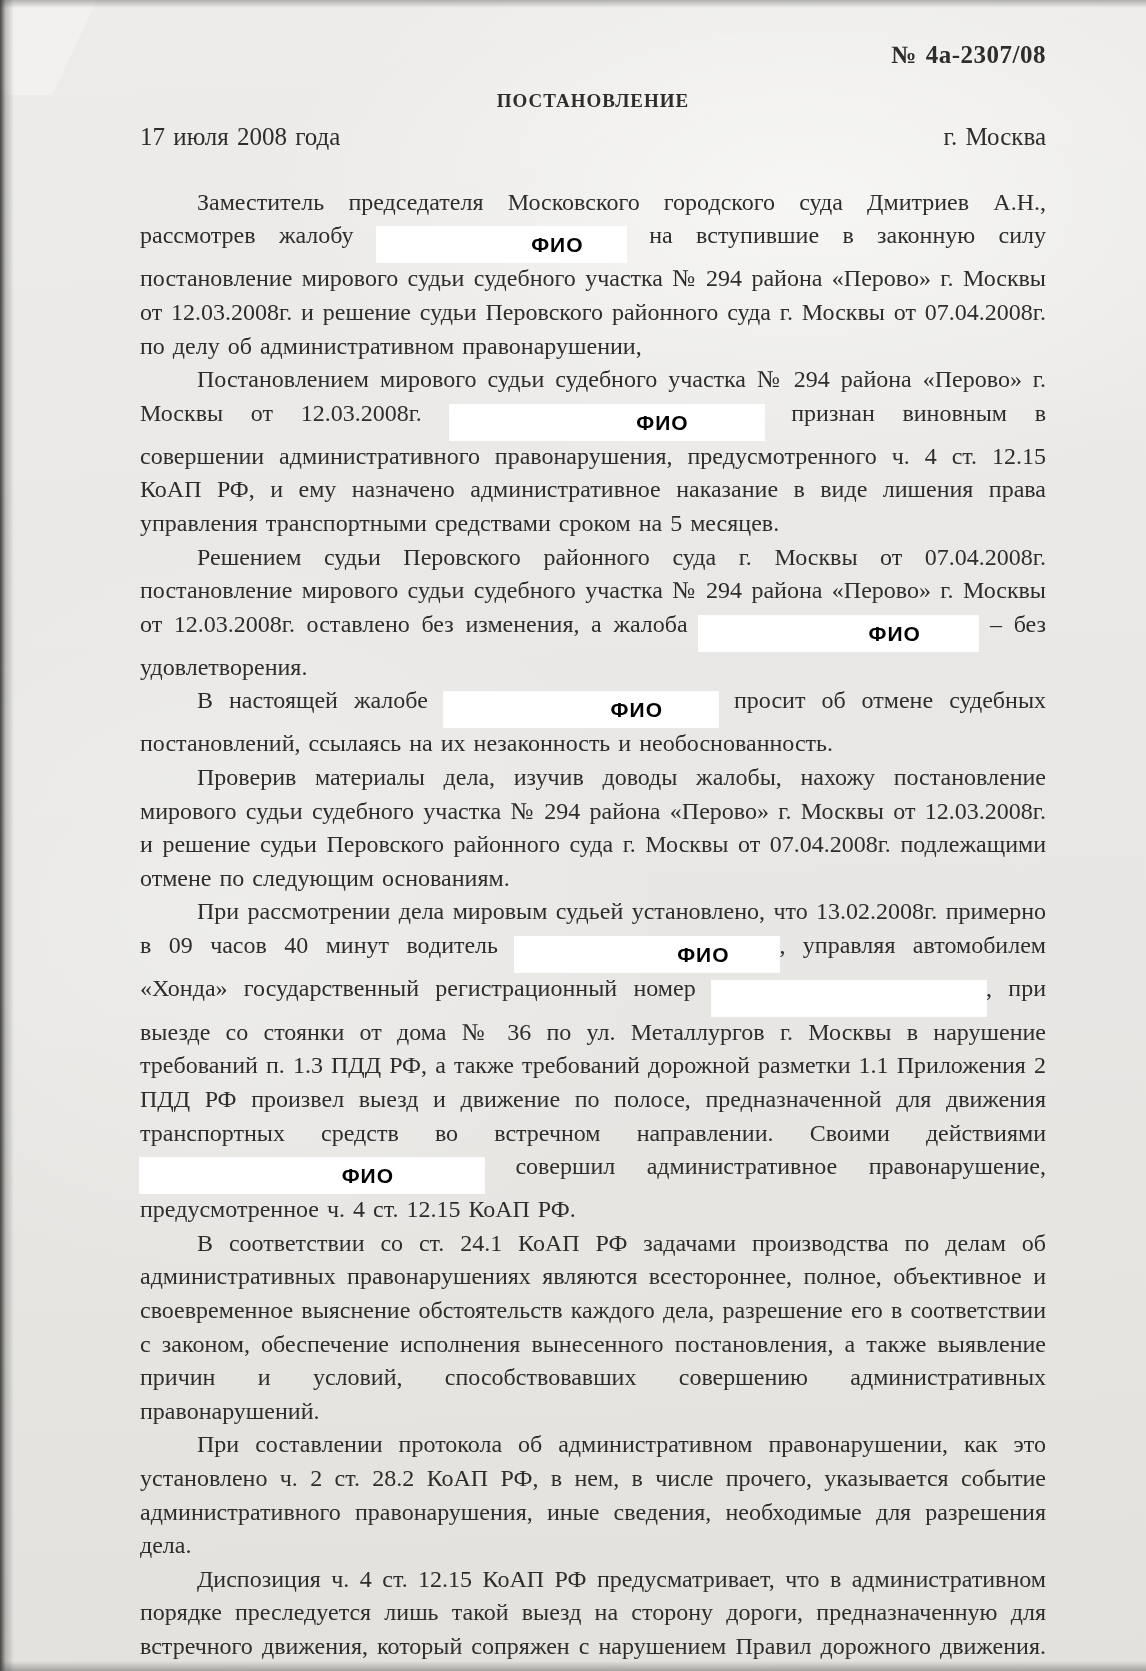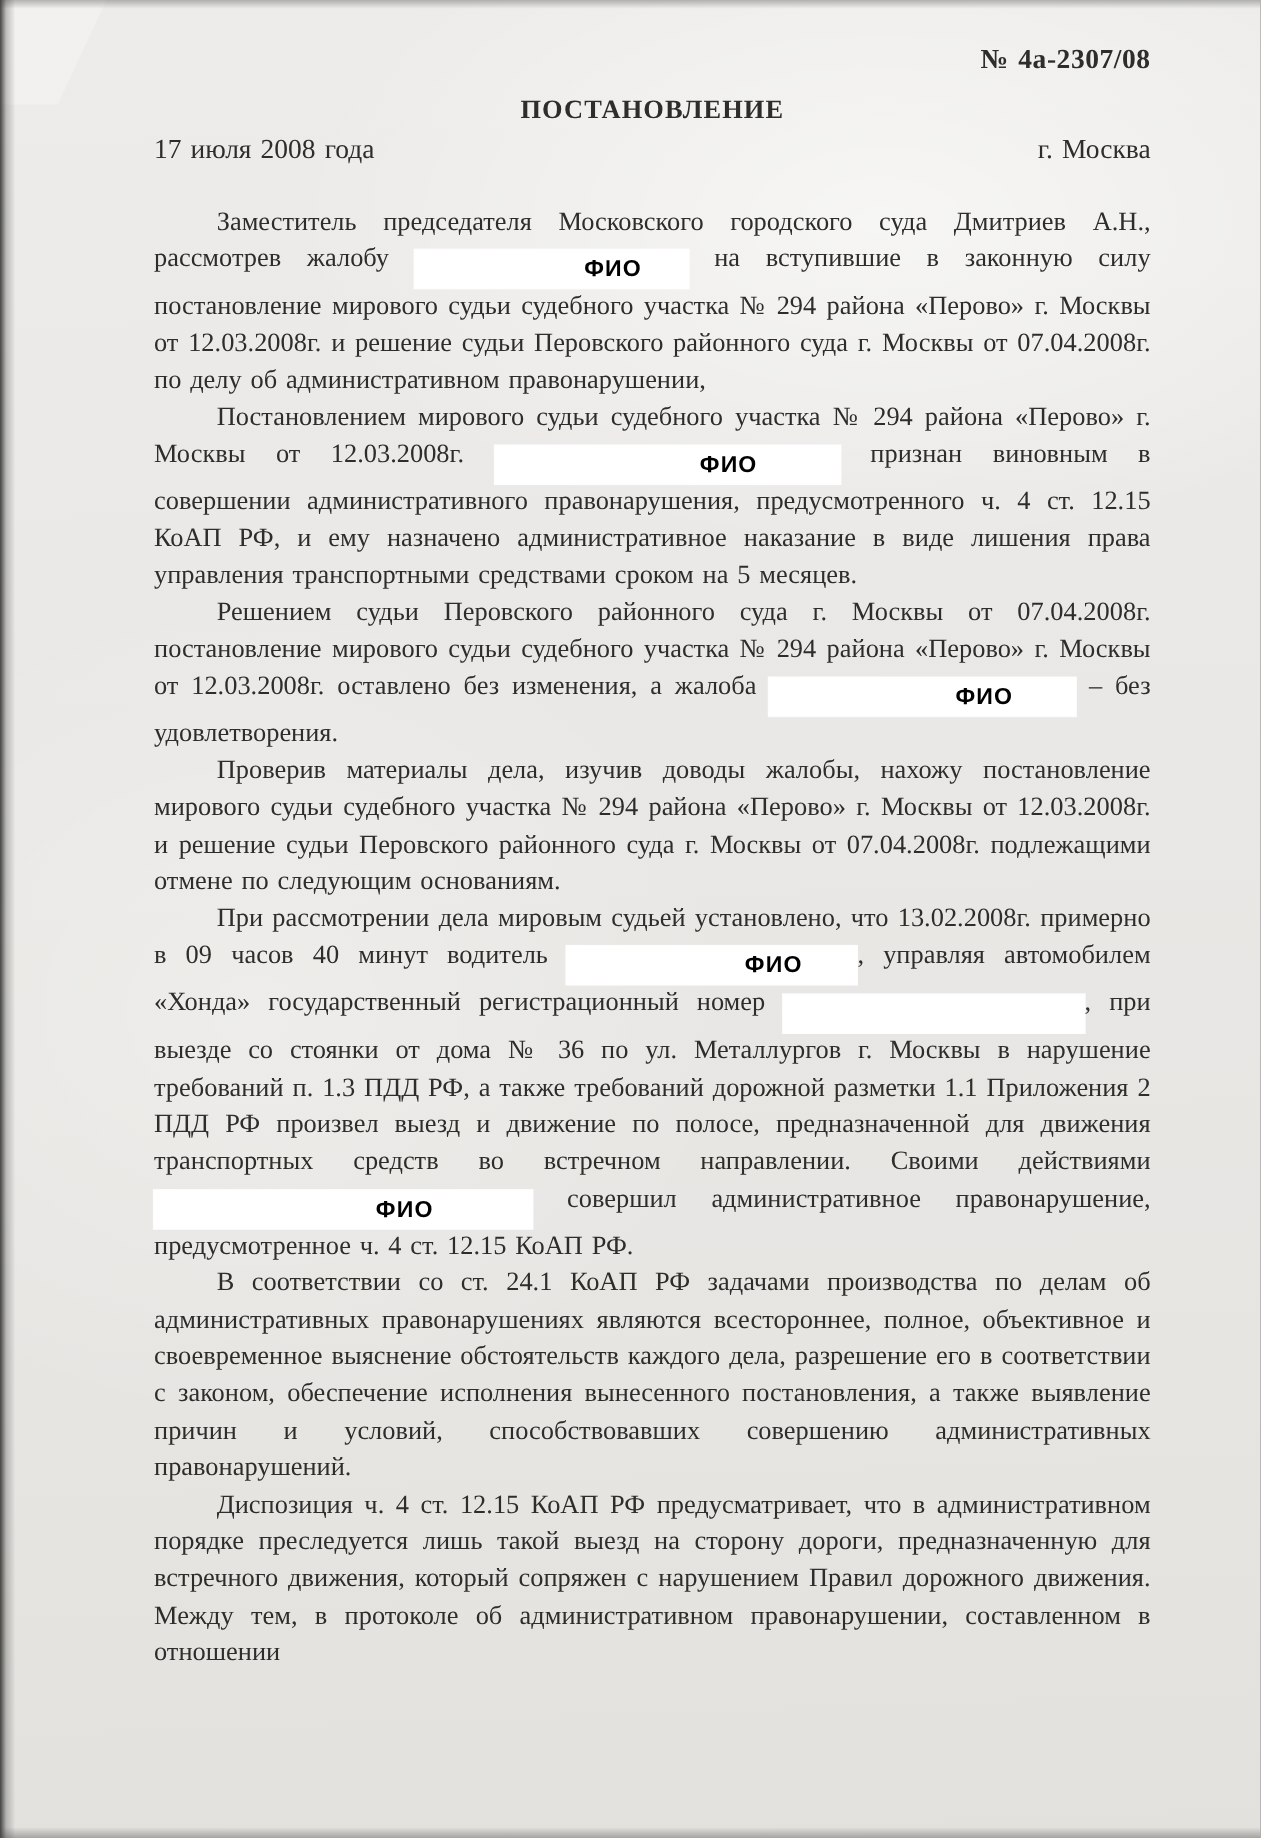--- a/index.html
+++ b/index.html
@@ -51,21 +51,21 @@
 
   .case-number {
     text-align: right;
     font-weight: bold;
     font-size: 25px;
     letter-spacing: 0.5px;
   }
   .doc-title {
     text-align: center;
     font-weight: bold;
-    font-size: 24px;
+    font-size: 19px;
     letter-spacing: 1px;
     margin-top: 12px;
   }
   .date-row {
     display: flex;
     justify-content: space-between;
     margin-top: 3px;
     font-size: 25px;
   }
 
@@ -120,19 +120,21 @@
     <div class="case-number">№ 4а-2307/08</div>
     <div class="doc-title">ПОСТАНОВЛЕНИЕ</div>
     <div class="date-row">
       <span>17 июля 2008 года</span>
       <span>г. Москва</span>
     </div>
     <div class="body-text" id="doc-body">
         <p class="para"><span>Заместитель председателя Московского городского суда Дмитриев А.Н., рассмотрев жалобу </span><span class="redaction" style="width: 225px;"><span class="redaction-label">ФИО</span></span><span> на вступившие в законную силу постановление мирового судьи судебного участка № 294 района «Перово» г. Москвы от 12.03.2008г. и решение судьи Перовского районного суда г. Москвы от 07.04.2008г. по делу об административном правонарушении,</span></p>
         <p class="para"><span>Постановлением мирового судьи судебного участка № 294 района «Перово» г. Москвы от 12.03.2008г. </span><span class="redaction" style="width: 290px;"><span class="redaction-label">ФИО</span></span><span> признан виновным в совершении административного правонарушения, предусмотренного ч. 4 ст. 12.15 КоАП РФ, и ему назначено административное наказание в виде лишения права управления транспортными средствами сроком на 5 месяцев.</span></p>
         <p class="para"><span>Решением судьи Перовского районного суда г. Москвы от 07.04.2008г. постановление мирового судьи судебного участка № 294 района «Перово» г. Москвы от 12.03.2008г. оставлено без изменения, а жалоба </span><span class="redaction" style="width: 255px;"><span class="redaction-label">ФИО</span></span><span> – без удовлетворения.</span></p>
+        <p class="para"><span>В настоящей жалобе </span><span class="redaction" style="width: 250px;"><span class="redaction-label">ФИО</span></span><span> просит об отмене судебных постановлений, ссылаясь на их незаконность и необоснованность.</span></p>
         <p class="para"><span>Проверив материалы дела, изучив доводы жалобы, нахожу постановление мирового судьи судебного участка № 294 района «Перово» г. Москвы от 12.03.2008г. и решение судьи Перовского районного суда г. Москвы от 07.04.2008г. подлежащими отмене по следующим основаниям.</span></p>
         <p class="para"><span>При рассмотрении дела мировым судьей установлено, что 13.02.2008г. примерно в 09 часов 40 минут водитель </span><span class="redaction" style="width: 240px;"><span class="redaction-label">ФИО</span></span><span>, управляя автомобилем «Хонда» государственный </span><span class="seg-italic">регистрационный номер </span><span class="redaction" style="width: 250px;"><span class="redaction-label"></span></span><span class="seg-italic">, при выезде со стоянки от дома № 36 по ул.</span><span> Металлургов г. Москвы в нарушение требований п. 1.3 ПДД РФ, а также требований дорожной разметки 1.1 Приложения 2 ПДД РФ произвел выезд и движение по полосе, предназначенной для движения транспортных средств во встречном направлении. Своими действиями </span><span class="redaction" style="width: 320px;"><span class="redaction-label">ФИО</span></span><span> совершил административное правонарушение, предусмотренное ч. 4 ст. 12.15 КоАП РФ.</span></p>
         <p class="para"><span>В соответствии со ст. 24.1 КоАП РФ задачами производства по делам об административных правонарушениях являются всестороннее, полное, объективное и своевременное выяснение обстоятельств каждого дела, разрешение его в соответствии с законом, обеспечение исполнения вынесенного постановления, а также выявление причин и условий, способствовавших совершению административных правонарушений.</span></p>
+        <p class="para"><span>При составлении протокола об административном правонарушении, как это установлено ч. 2 ст. 28.2 КоАП РФ, в нем, в числе прочего, указывается событие административного правонарушения, иные сведения, необходимые для разрешения дела.</span></p>
         <p class="para"><span>Диспозиция ч. 4 ст. 12.15 КоАП РФ предусматривает, что в административном порядке преследуется лишь такой выезд на сторону дороги, предназначенную для встречного движения, который сопряжен с нарушением Правил дорожного движения. Между тем, в протоколе об административном правонарушении, составленном в отношении </span></p>
       </div>
   </div>
 </div>
 
 </body></html>

